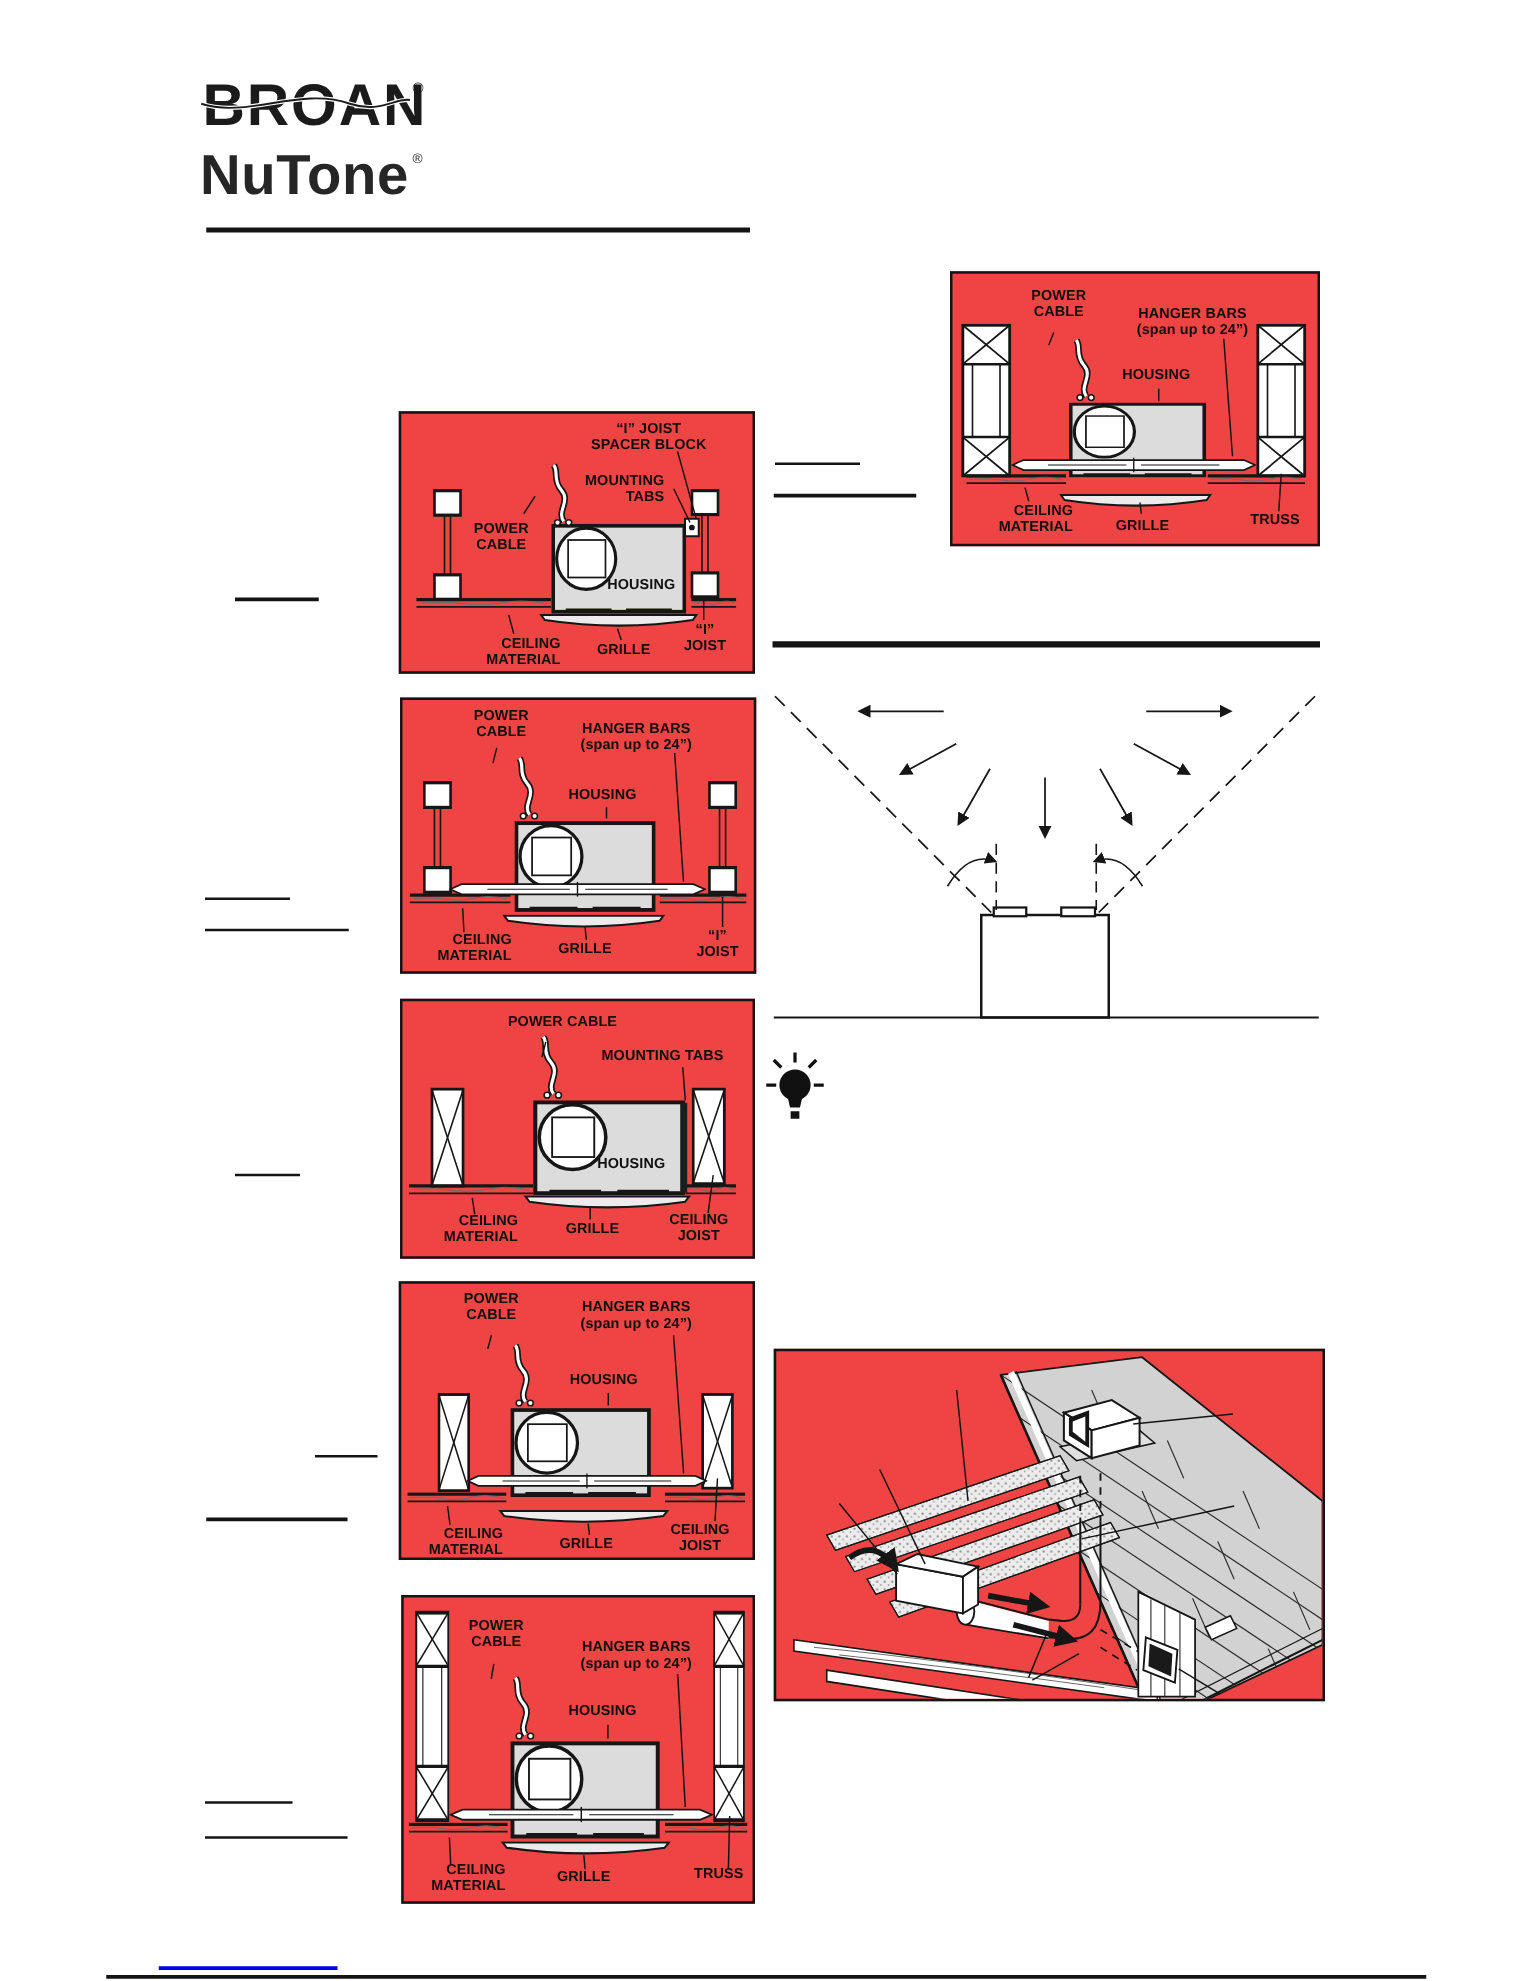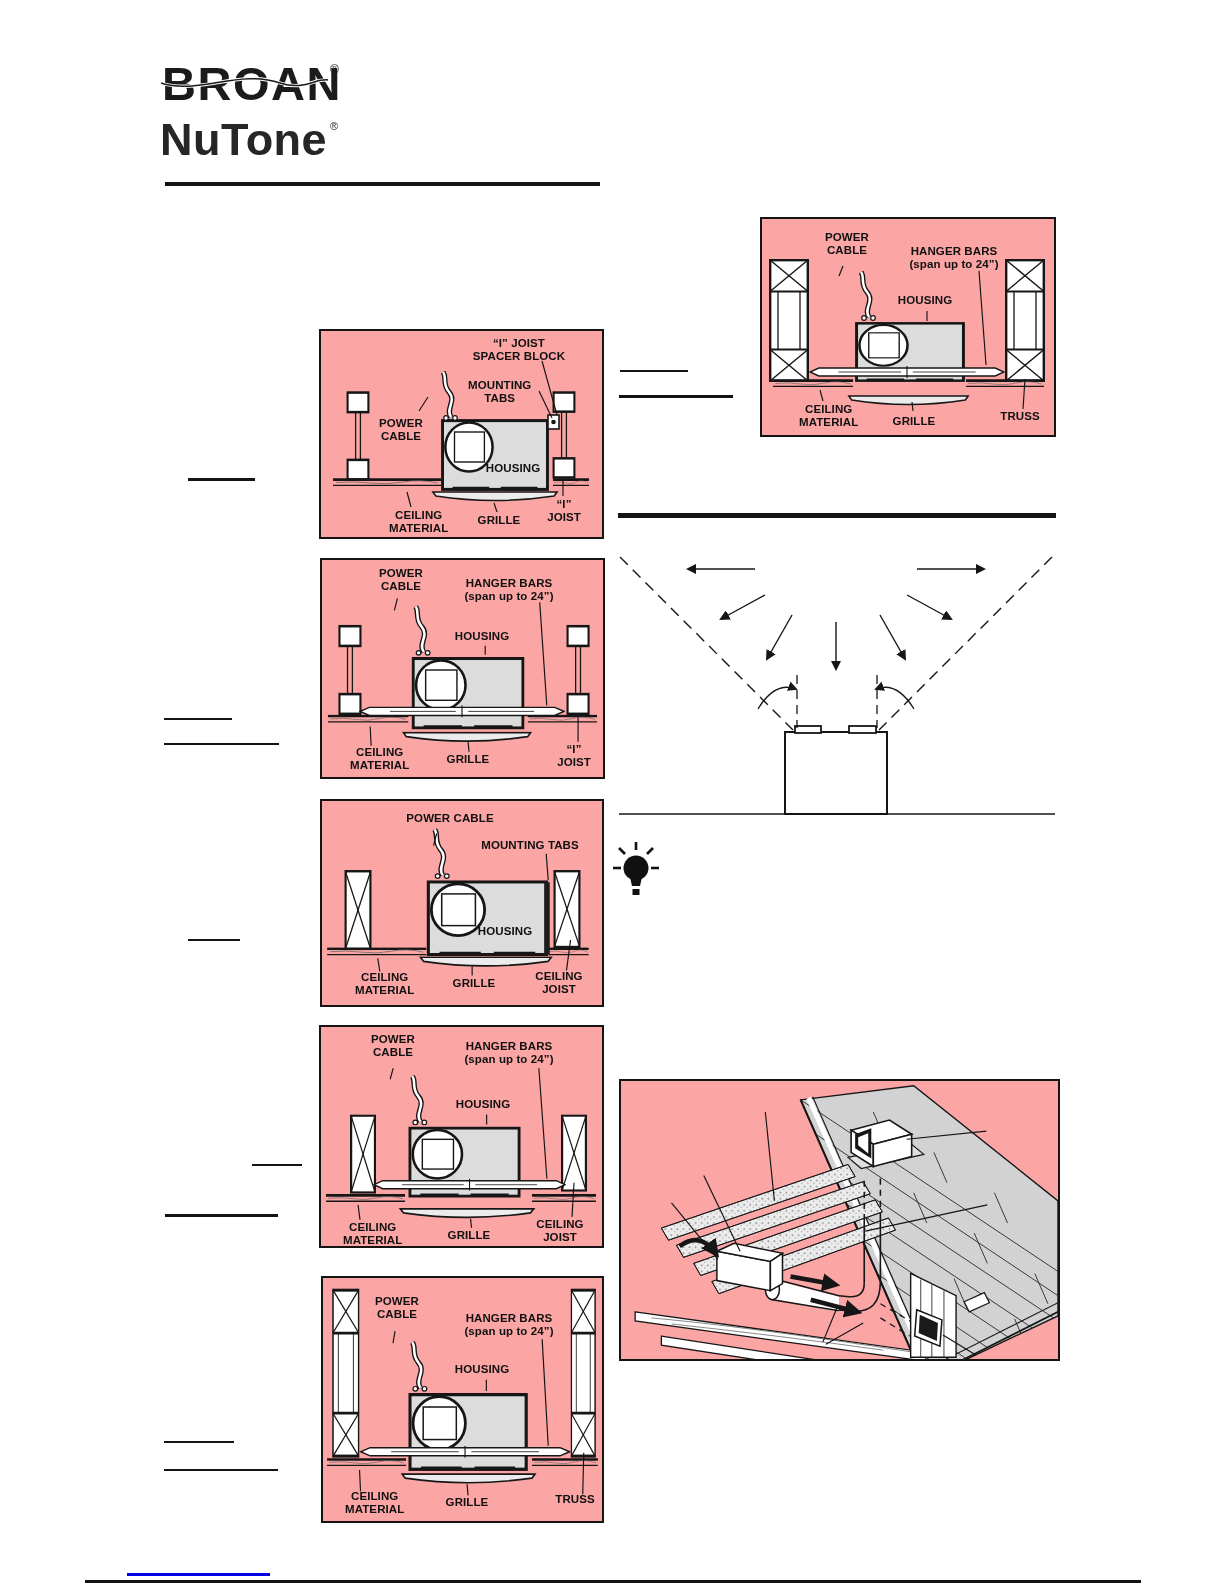--- a/index.html
+++ b/index.html
@@ -1,22 +1,22 @@
 <!DOCTYPE html>
 <html><head>
 <meta charset="utf-8">
 <style>
   html,body{margin:0;padding:0;background:#fff}
   body{width:1225px;height:1585px;position:relative;font-family:"Liberation Sans",sans-serif;overflow:hidden}
   .abs{position:absolute}
-  .dbox{position:absolute;border:2.2px solid #141414;background:#fca5a5}
+  .dbox{position:absolute;border:2.2px solid #141414;background:#ef4444}
   .dbox>svg{position:absolute;left:0;top:0;width:100%;height:100%}
   .lbl{position:absolute;font-weight:bold;font-size:11.5px;line-height:12.5px;color:#101010;
        white-space:pre;text-align:center;transform:translateX(-50%);letter-spacing:.1px}
-  .lbl.lft{transform:none;text-align:center}
+  .lbl.lft{transform:none;text-align:right}
   .uline{position:absolute;background:#141414}
   .ld{stroke:#141414;stroke-width:1.15}
   svg text{font-family:"Liberation Sans",sans-serif}
 </style>
 </head>
 <body>
 
 <svg width="0" height="0" style="position:absolute" aria-hidden="true">
 <defs>
   <symbol id="sy-housing" viewBox="0 0 112 72" preserveAspectRatio="none">

